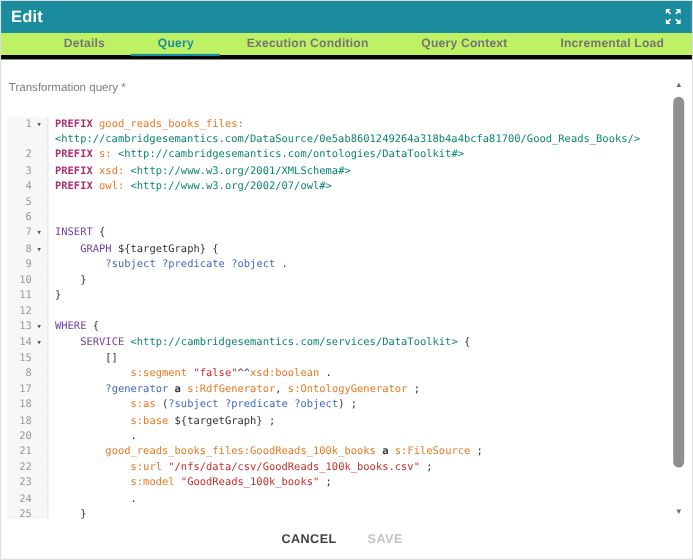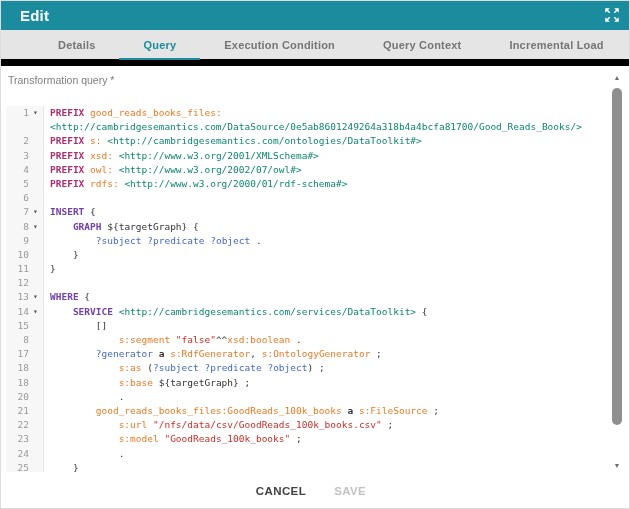--- a/index.html
+++ b/index.html
@@ -8,32 +8,32 @@
     width:630px; height:509px; position:relative; overflow:hidden;
     background:#fff; font-family:"Liberation Sans", sans-serif;
   }
   .frame { position:absolute; inset:0; box-shadow: inset 0 0 0 1px #dcdcdc; pointer-events:none; z-index:50; }
 
   
   .dlg-header {
     position:absolute; top:0; left:0; right:0; height:30px;
     background:var(--teal,#1a8c9e); display:flex; align-items:center;
   }
-  .dlg-title { color:#fff; font-size:15px; font-weight:bold; padding-left:20px; letter-spacing:.2px; }
+  .dlg-title { color:#fff; font-size:15px; font-weight:bold; padding-left:10px; letter-spacing:.2px; }
   .expand-btn {
     position:absolute; right:9px; top:6px; width:18px; height:18px;
     background:none; border:none; padding:0; cursor:pointer; color:#fff;
   }
   .expand-btn svg { width:18px; height:18px; fill:#fff; display:block; }
 
   
   .tab-bar {
-    position:absolute; top:30px; left:0; right:0; height:36px;
+    position:absolute; top:30px; left:0; right:0; height:24px;
     display:flex; align-items:stretch; padding-left:34px;
-    border-bottom:7px solid #000000; background:#e5e5e5;
+    border-bottom:4px solid #000000; background:#bef264;
   }
   .tab {
     position:relative; border:none; background:none; cursor:pointer;
     padding:0 24px; font-family:"Liberation Sans",sans-serif;
     font-size:11px; font-weight:bold; color:#757575; letter-spacing:.2px;
   }
   .tab.active { color:var(--teal,#1a8c9e); }
   .tab.active::after {
     content:""; position:absolute; left:0; right:0; bottom:-1px; height:2px;
     background:var(--teal,#1a8c9e);
@@ -46,21 +46,21 @@
   .cm-row { display:flex; height:14.2px; line-height:14.2px; }
   .cm-gutter {
     flex:0 0 38px; margin-left:6px; background:#f7f7f7; border-right:1px solid #e4e4e4;
     display:flex; align-items:center;
   }
   .cm-num { width:23px; text-align:right; color:#9a9a9a; font-size:9.5px; }
   .cm-fold { width:13px; text-align:center; color:#555; font-size:8px; line-height:14.2px; cursor:pointer; }
   .cm-text { padding-left:6px; white-space:pre; color:var(--c-p,#333); }
 
   .tk-k { color:var(--c-k,#ab2f70); font-weight:bold; }
-  .tk-q { color:var(--c-q,#7140a8); font-weight:bold;text-align:right; }
+  .tk-q { color:var(--c-q,#7140a8); font-weight:normal;text-align:right; }
   .tk-a { color:var(--c-p,#333); font-weight:bold; }
   .tk-o { color:var(--c-o,#e87a24); }
   .tk-u { color:var(--c-u,#0e8572);margin-top:30px; }
   .tk-v { color:var(--c-v,#4468c4); }
   .tk-s { color:var(--c-s,#c7302b); }
   .tk-p { color:var(--c-p,#333); }
 
   
   .v-scrollbar {
     position:absolute; top:67px; bottom:36px; right:7px; width:12px; z-index:10;
@@ -147,21 +147,20 @@
           <span class="cm-num">4</span>
           <span class="cm-fold"></span>
         </div>
         <span class="cm-text"><span class="tk-k">PREFIX </span><span class="tk-o">owl: </span><span class="tk-u">&lt;http://www.w3.org/2002/07/owl#&gt;</span></span>
       </div>
       <div class="cm-row">
         <div class="cm-gutter">
           <span class="cm-num">5</span>
           <span class="cm-fold"></span>
         </div>
-        <span class="cm-text"><span class="tk-k">PREFIX </span><span class="tk-o">rdfs: </span><span class="tk-u">&lt;http://www.w3.org/2000/01/rdf-schema#&gt;</span></span>
       </div>
       <div class="cm-row">
         <div class="cm-gutter">
           <span class="cm-num">6</span>
           <span class="cm-fold"></span>
         </div>
         <span class="cm-text"></span>
       </div>
       <div class="cm-row">
         <div class="cm-gutter">

